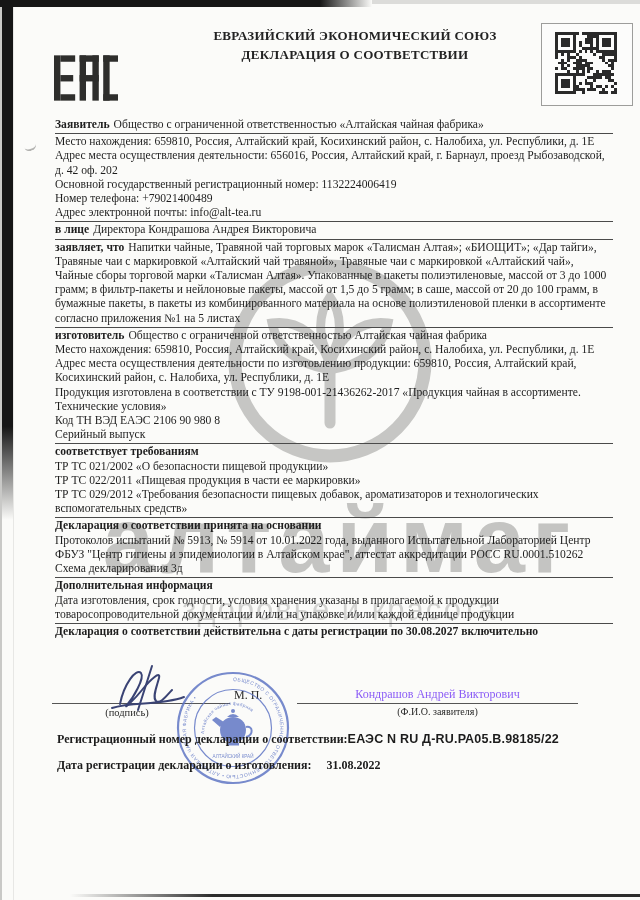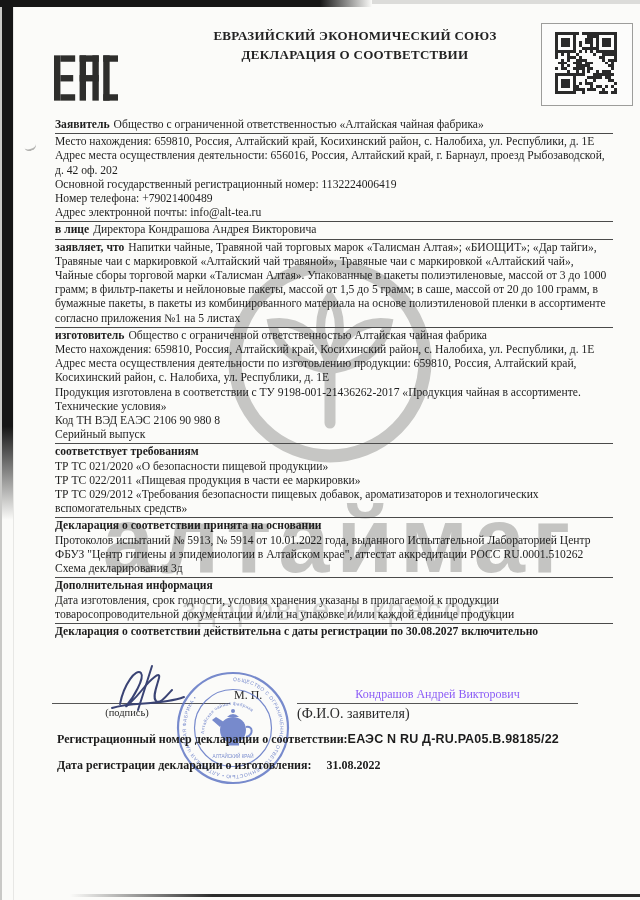--- a/index.html
+++ b/index.html
@@ -46,22 +46,22 @@
   .bold{font-weight:bold;}
   
   .sig-layer{position:absolute;left:0;top:0;width:640px;height:900px;z-index:3;}
   .sig-line-left{position:absolute;left:52px;top:703px;width:178px;border-top:1px solid #555;}
   .sig-line-right{position:absolute;left:297px;top:703px;width:281px;border-top:1px solid #555;}
   .sig-label{position:absolute;left:52px;top:707px;width:150px;text-align:center;
     font-family:"Liberation Serif",serif;font-size:10.5px;color:#2a2a2a;}
   .mp{position:absolute;left:234px;top:688px;font-family:"Liberation Serif",serif;font-size:12px;color:#2a2a2a;}
   .fio{position:absolute;left:297px;top:687px;width:281px;text-align:center;
     font-family:"Liberation Serif",serif;font-size:12px;color:#8b5cf6;}
-  .fio-label{position:absolute;left:297px;top:706px;width:281px;
-    font-family:"Liberation Serif",serif;font-size:14px;color:#2a2a2a;}
+  .fio-label{position:absolute;left:297px;top:706px;width:281px;text-align:center;
+    font-family:"Liberation Serif",serif;font-size:10px;color:#2a2a2a;}
   .sig-scribble{position:absolute;left:108px;top:664px;}
   .stamp{position:absolute;left:174px;top:669px;opacity:.85;}
   
   .reg1{position:absolute;left:57px;top:732px;width:570px;z-index:3;
     font-family:"Liberation Serif",serif;font-weight:bold;font-size:12px;color:#1c1c1c;}
   .regnum{font-family:"Liberation Sans",sans-serif;font-weight:700;font-size:12.5px;letter-spacing:.2px;}
   .reg2{position:absolute;left:57px;top:758px;width:570px;z-index:3;
     font-family:"Liberation Serif",serif;font-weight:bold;font-size:12px;color:#1c1c1c;}
   .reg2 .val{margin-left:15px;}
 </style>
@@ -376,21 +376,21 @@
     </div>
     <div>Место нахождения: 659810, Россия,  Алтайский край, Косихинский район, с. Налобиха, ул. Республики, д. 1Е</div>
     <div>Адрес места осуществления деятельности по изготовлению продукции: 659810, Россия,  Алтайский край, Косихинский район, с. Налобиха, ул. Республики, д. 1Е</div>
     <div>Продукция изготовлена в соответствии с ТУ 9198-001-21436262-2017 «Продукция чайная в ассортименте. Технические условия»</div>
     <div>Код ТН ВЭД ЕАЭС 2106 90 980 8</div>
     <div>Серийный выпуск</div>
   </div>
   <div class="hr"></div>
   <div class="sec">
     <div class="bold">соответствует требованиям</div>
-    <div>ТР ТС 021/2020 «О безопасности пищевой продукции»</div>
+    <div>ТР ТС 021/2002 «О безопасности пищевой продукции»</div>
     <div>ТР ТС 022/2011 «Пищевая продукция в части ее маркировки»</div>
     <div>ТР ТС 029/2012 «Требования безопасности пищевых добавок, ароматизаторов и технологических вспомогательных средств»</div>
   </div>
   <div class="hr"></div>
   <div class="sec">
     <div class="bold">Декларация о соответствии принята на основании</div>
     <div>Протоколов испытаний № 5913, № 5914 от 10.01.2022 года, выданного Испытательной Лабораторией Центр ФБУЗ "Центр гигиены и эпидемиологии в Алтайском крае", аттестат аккредитации РОСС RU.0001.510262</div>
     <div>Схема декларирования 3д</div>
   </div>
   <div class="hr"></div>

